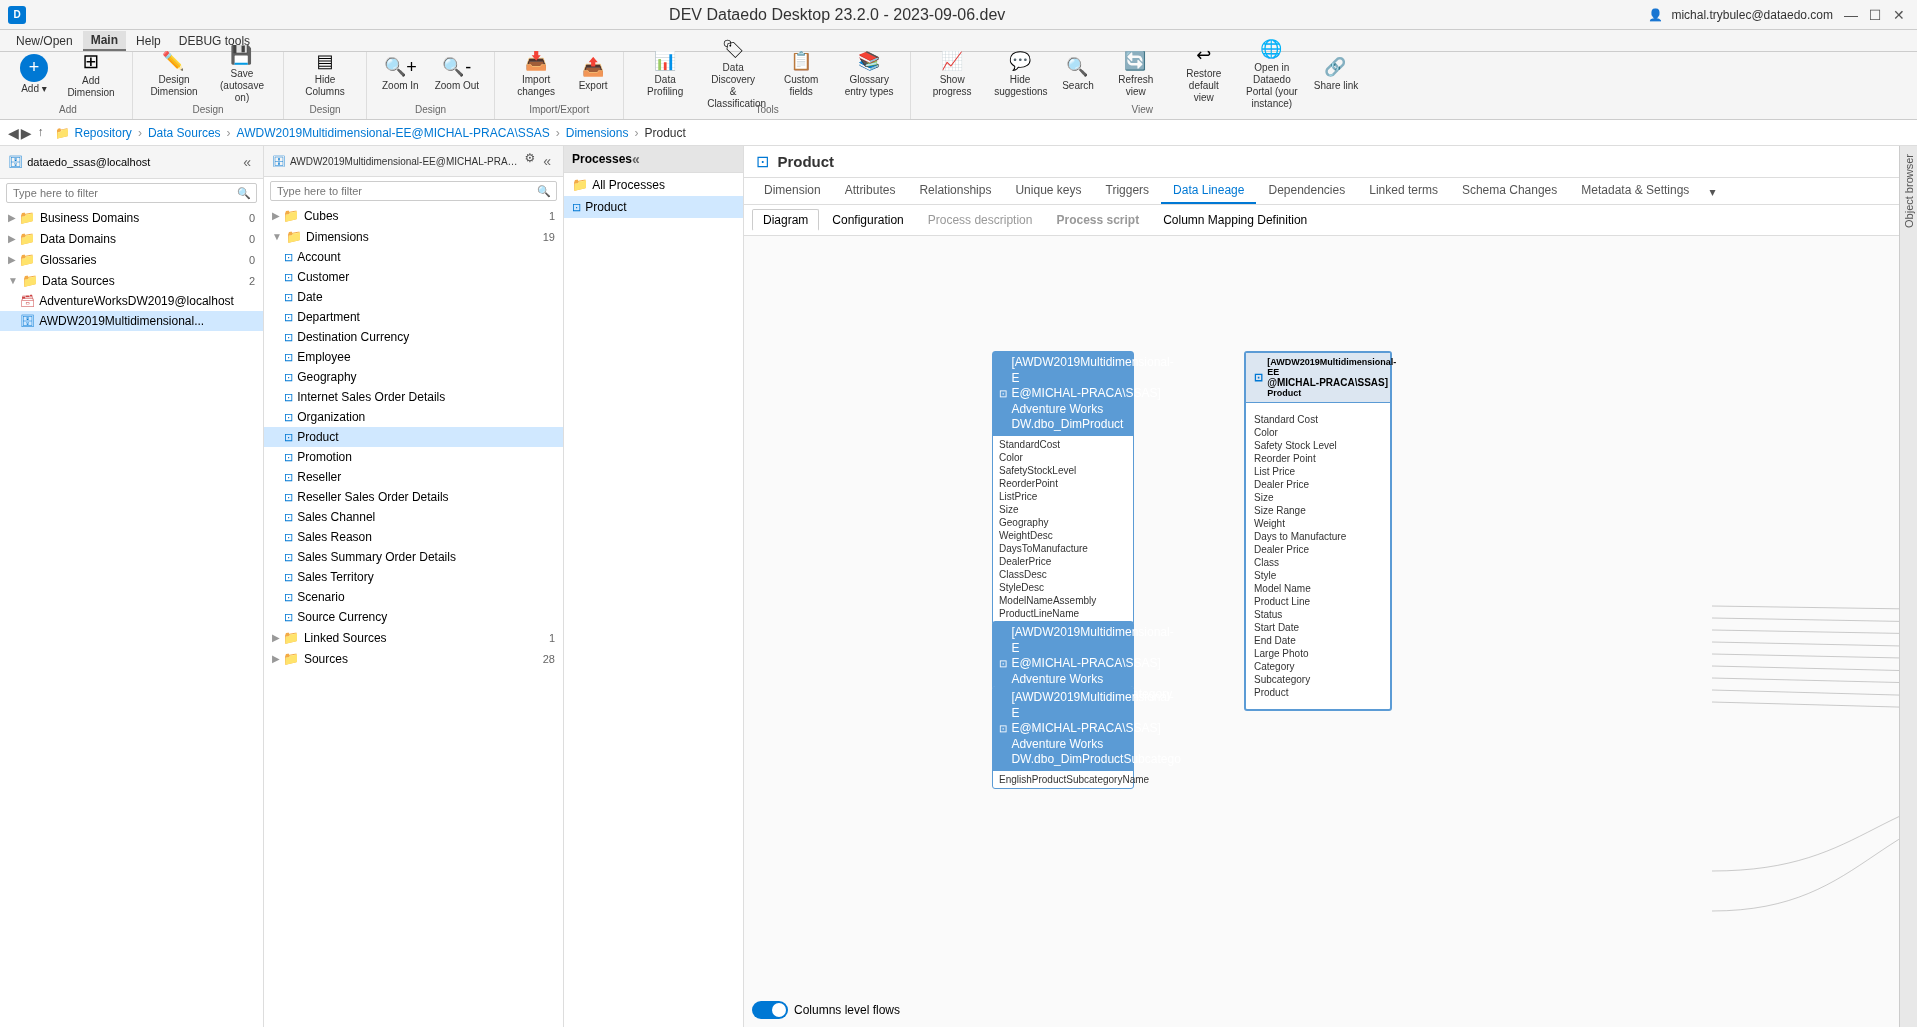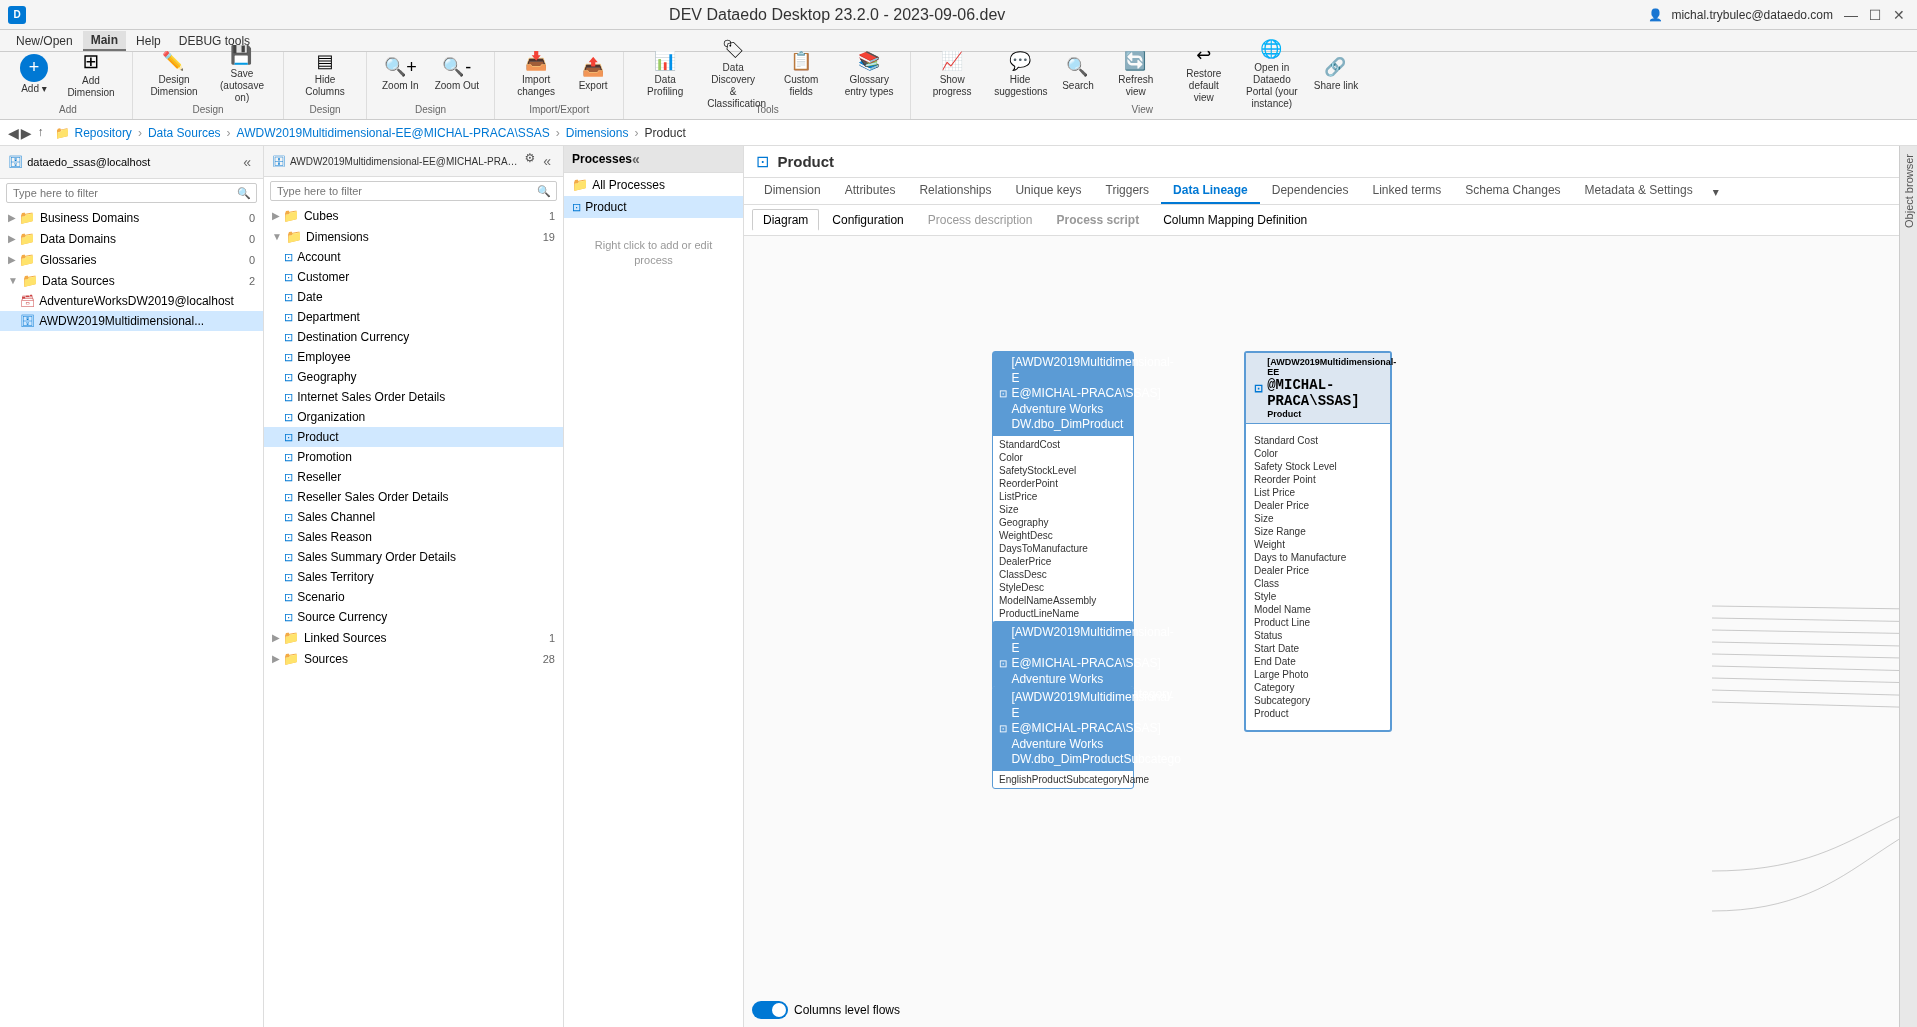--- a/index.html
+++ b/index.html
@@ -245,21 +245,21 @@
       align-items: flex-end;
     }
     .tab {
       padding: 5px 12px;
       cursor: pointer;
       font-size: 12px;
       color: #555;
       border-bottom: 2px solid transparent;
       white-space: nowrap;
     }
-    .tab.active { color: #0078d4; border-bottom: 2px solid #0078d4; font-weight: 700; }
+    .tab.active { color: #0078d4; border-bottom: 2px solid #0078d4; font-weight: 400; }
     .tab-more { padding: 5px 8px; color: #555; cursor: pointer; }
 
     
     .sub-tab-bar {
       display: flex;
       padding: 4px 8px;
       gap: 2px;
       border-bottom: 1px solid #ddd;
     }
     .sub-tab {
@@ -747,21 +747,20 @@
       <span style="cursor:pointer;color:#666;font-size:14px;">«</span>
     </div>
     <div class="process-item">
       <span style="color:#e8a030;font-size:13px;">📁</span>
       <span>All Processes</span>
     </div>
     <div class="process-item selected">
       <span style="color:#0078d4;font-size:11px;">⊡</span>
       <span>Product</span>
     </div>
-    <div class="right-hint">Right click to add or edit process</div>
   </div>
 
   <div class="content-area">
 
     <div class="content-header">
       <span style="color:#0078d4;font-size:16px;">⊡</span>
       <span class="content-title">Product</span>
     </div>
 
     <div class="tab-bar">
@@ -866,21 +865,21 @@
         <div class="lineage-box-fields">
           <div class="lineage-field">EnglishProductSubcategoryName</div>
         </div>
       </div>
 
       <div class="target-box" style="left:500px;top:115px;width:148px;">
         <div class="target-box-header">
           <span style="font-size:11px;color:#0078d4;">⊡</span>
           <div>
             <div style="font-size:9px;">[AWDW2019Multidimensional-EE</div>
-            <div style="font-size:14px;font-family:Liberation Mono, monospace;">@MICHAL-PRACA\SSAS]</div>
+            <div style="font-size:10px;">@MICHAL-PRACA\SSAS]</div>
             <div style="font-size:9px;font-weight:bold;">Product</div>
           </div>
         </div>
         <div class="target-fields">
           <div class="target-field">Standard Cost</div>
           <div class="target-field">Color</div>
           <div class="target-field">Safety Stock Level</div>
           <div class="target-field">Reorder Point</div>
           <div class="target-field">List Price</div>
           <div class="target-field">Dealer Price</div>

